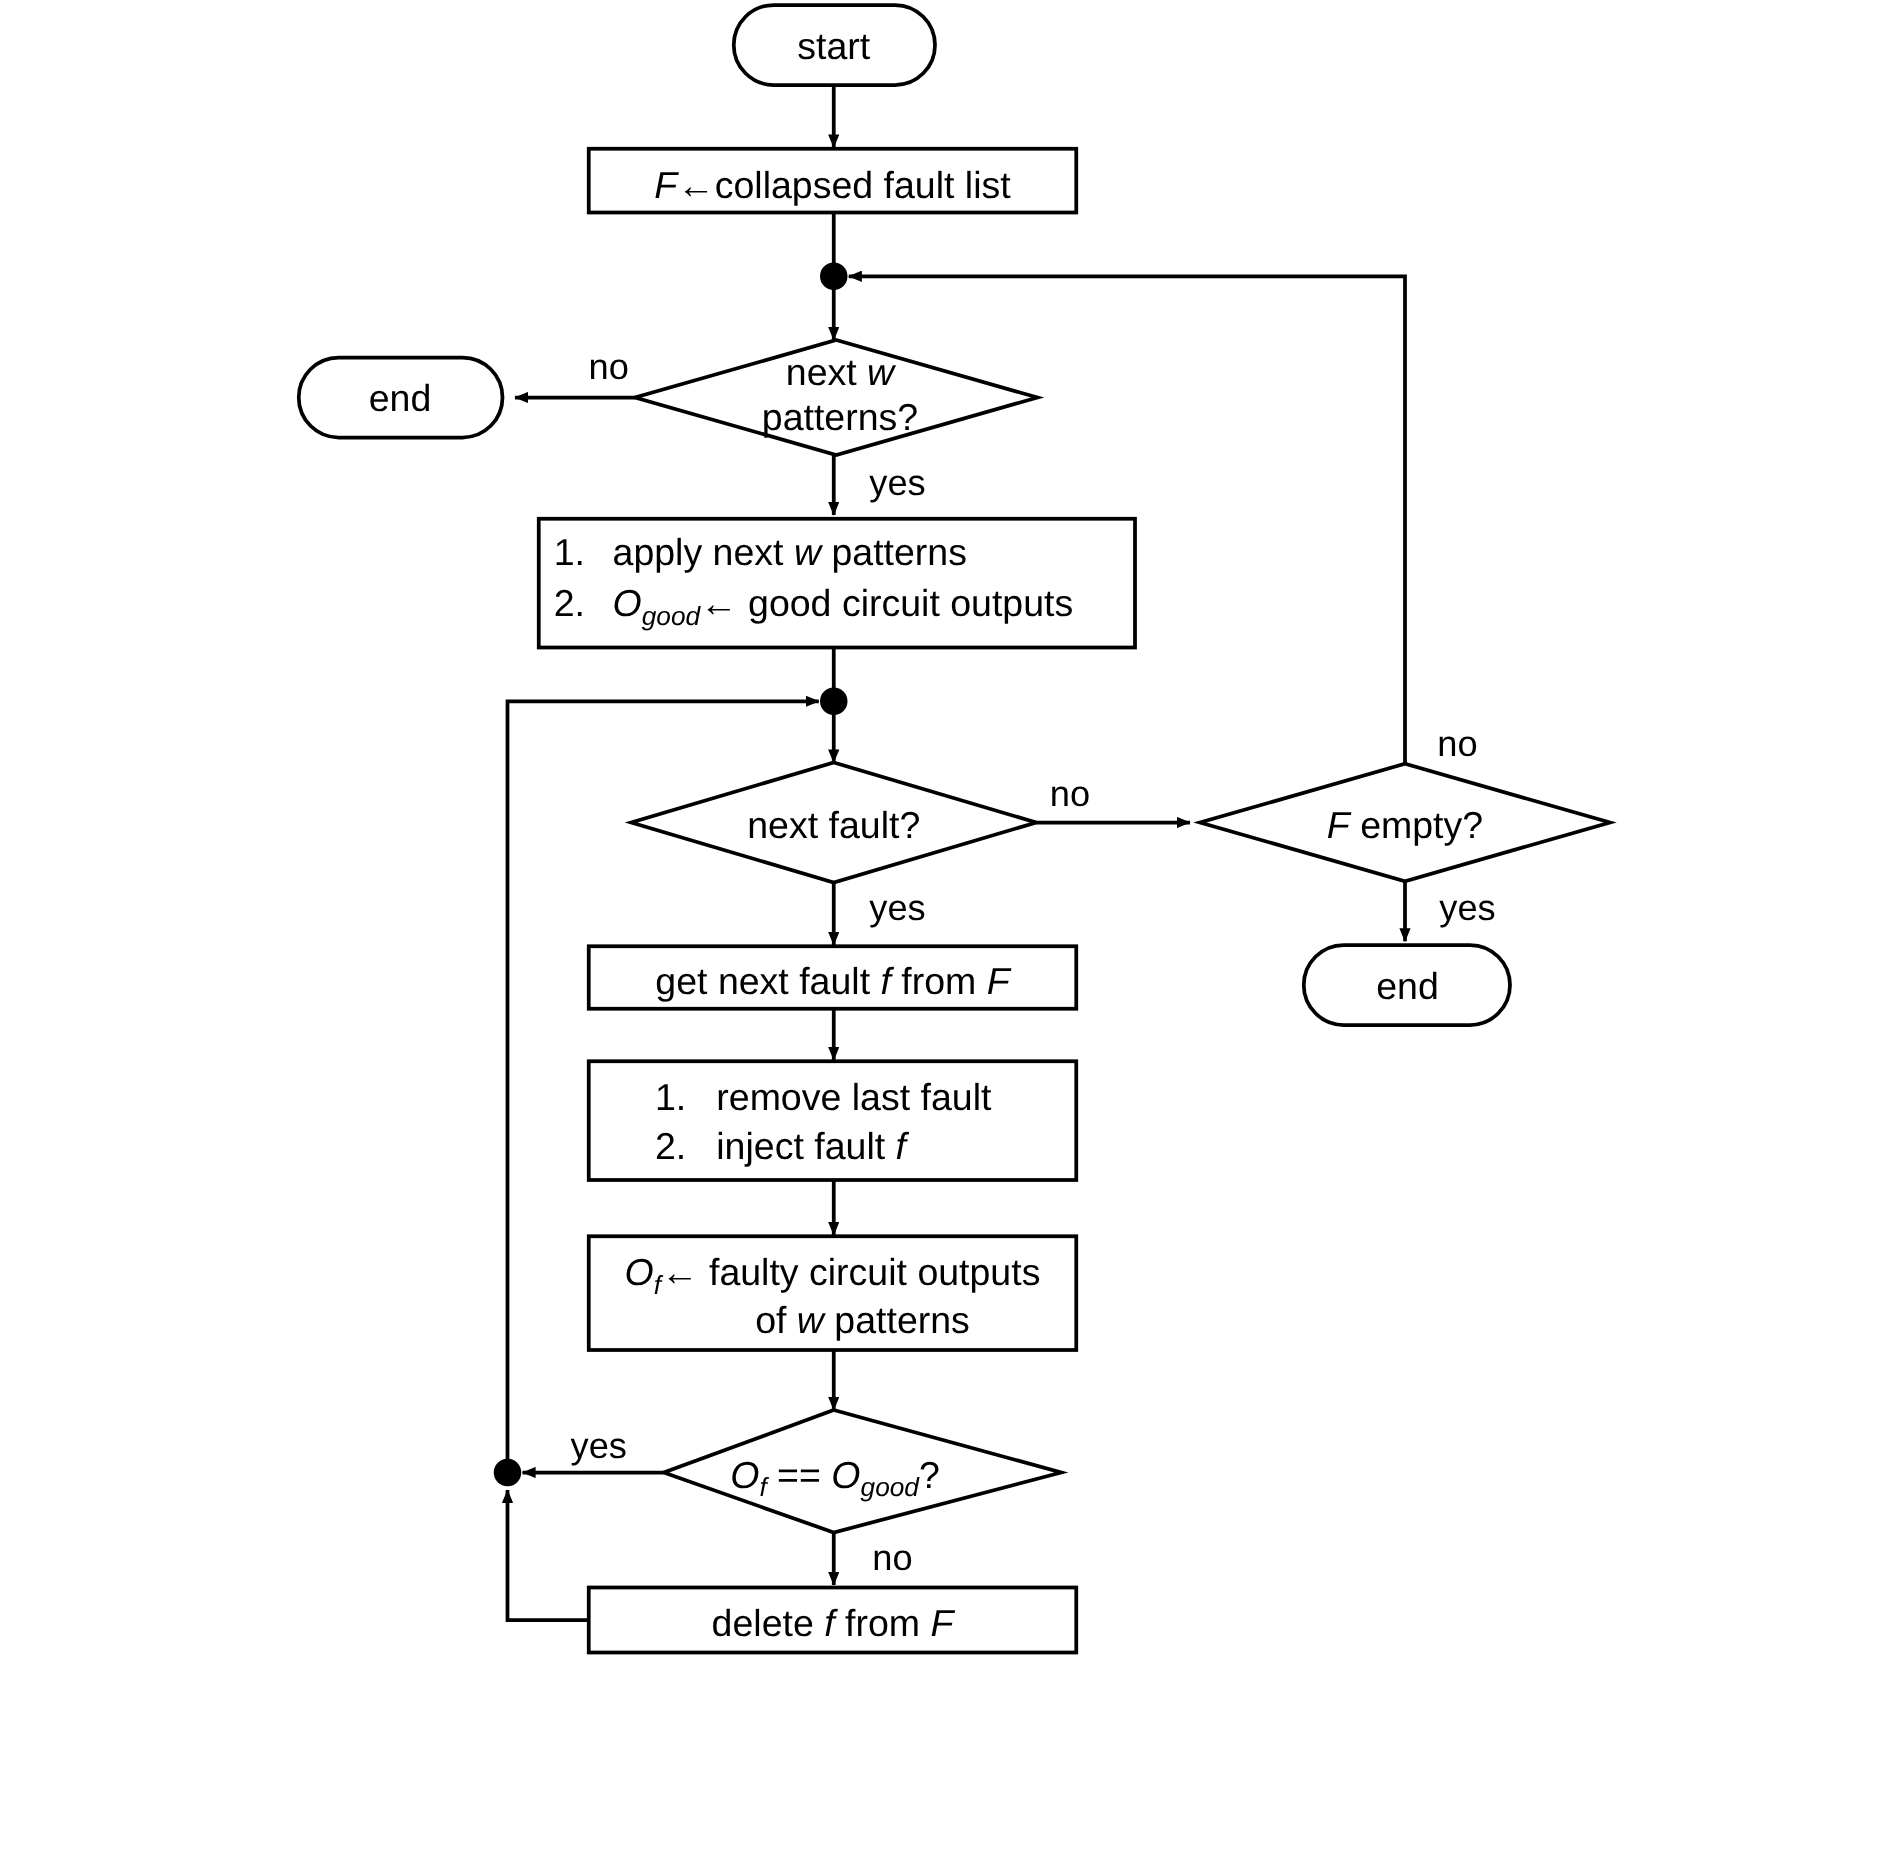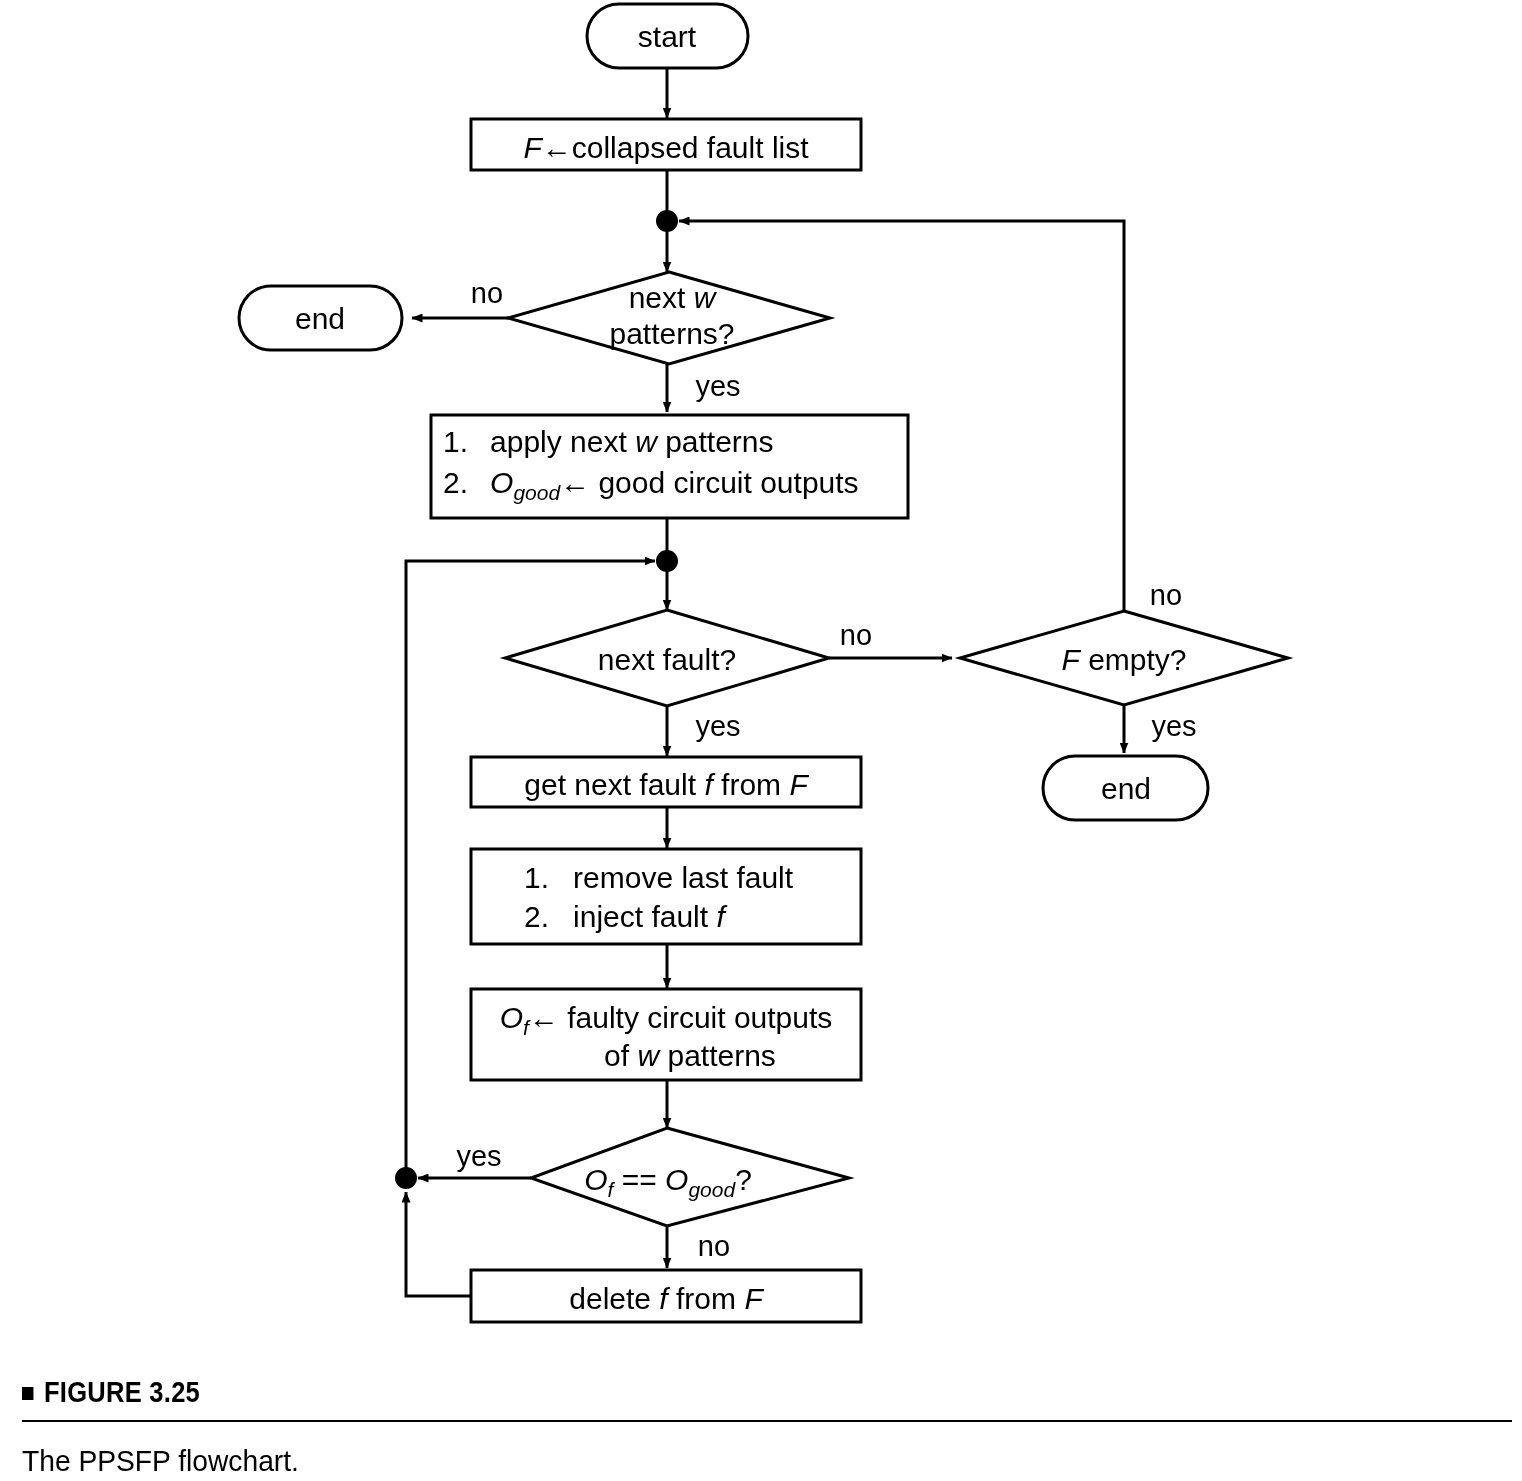--- a/index.html
+++ b/index.html
@@ -260,22 +260,14 @@
       <text class="edge-label" x="718" y="396">yes</text>
       <text class="edge-label" x="856" y="645">no</text>
       <text class="edge-label" x="718" y="736">yes</text>
       <text class="edge-label" x="1166" y="605">no</text>
       <text class="edge-label" x="1174" y="736">yes</text>
       <text class="edge-label" x="479" y="1166">yes</text>
       <text class="edge-label" x="714" y="1256">no</text>
     </g>
   </svg>
 
-  <div class="caption-block">
-    <div class="caption-head">
-      <span class="caption-square"></span>
-      <span>FIGURE 3.25</span>
-    </div>
-    <div class="caption-rule"></div>
-    <div class="caption-text">The PPSFP flowchart.</div>
-  </div>
 
 </div>
 
 </body></html>

